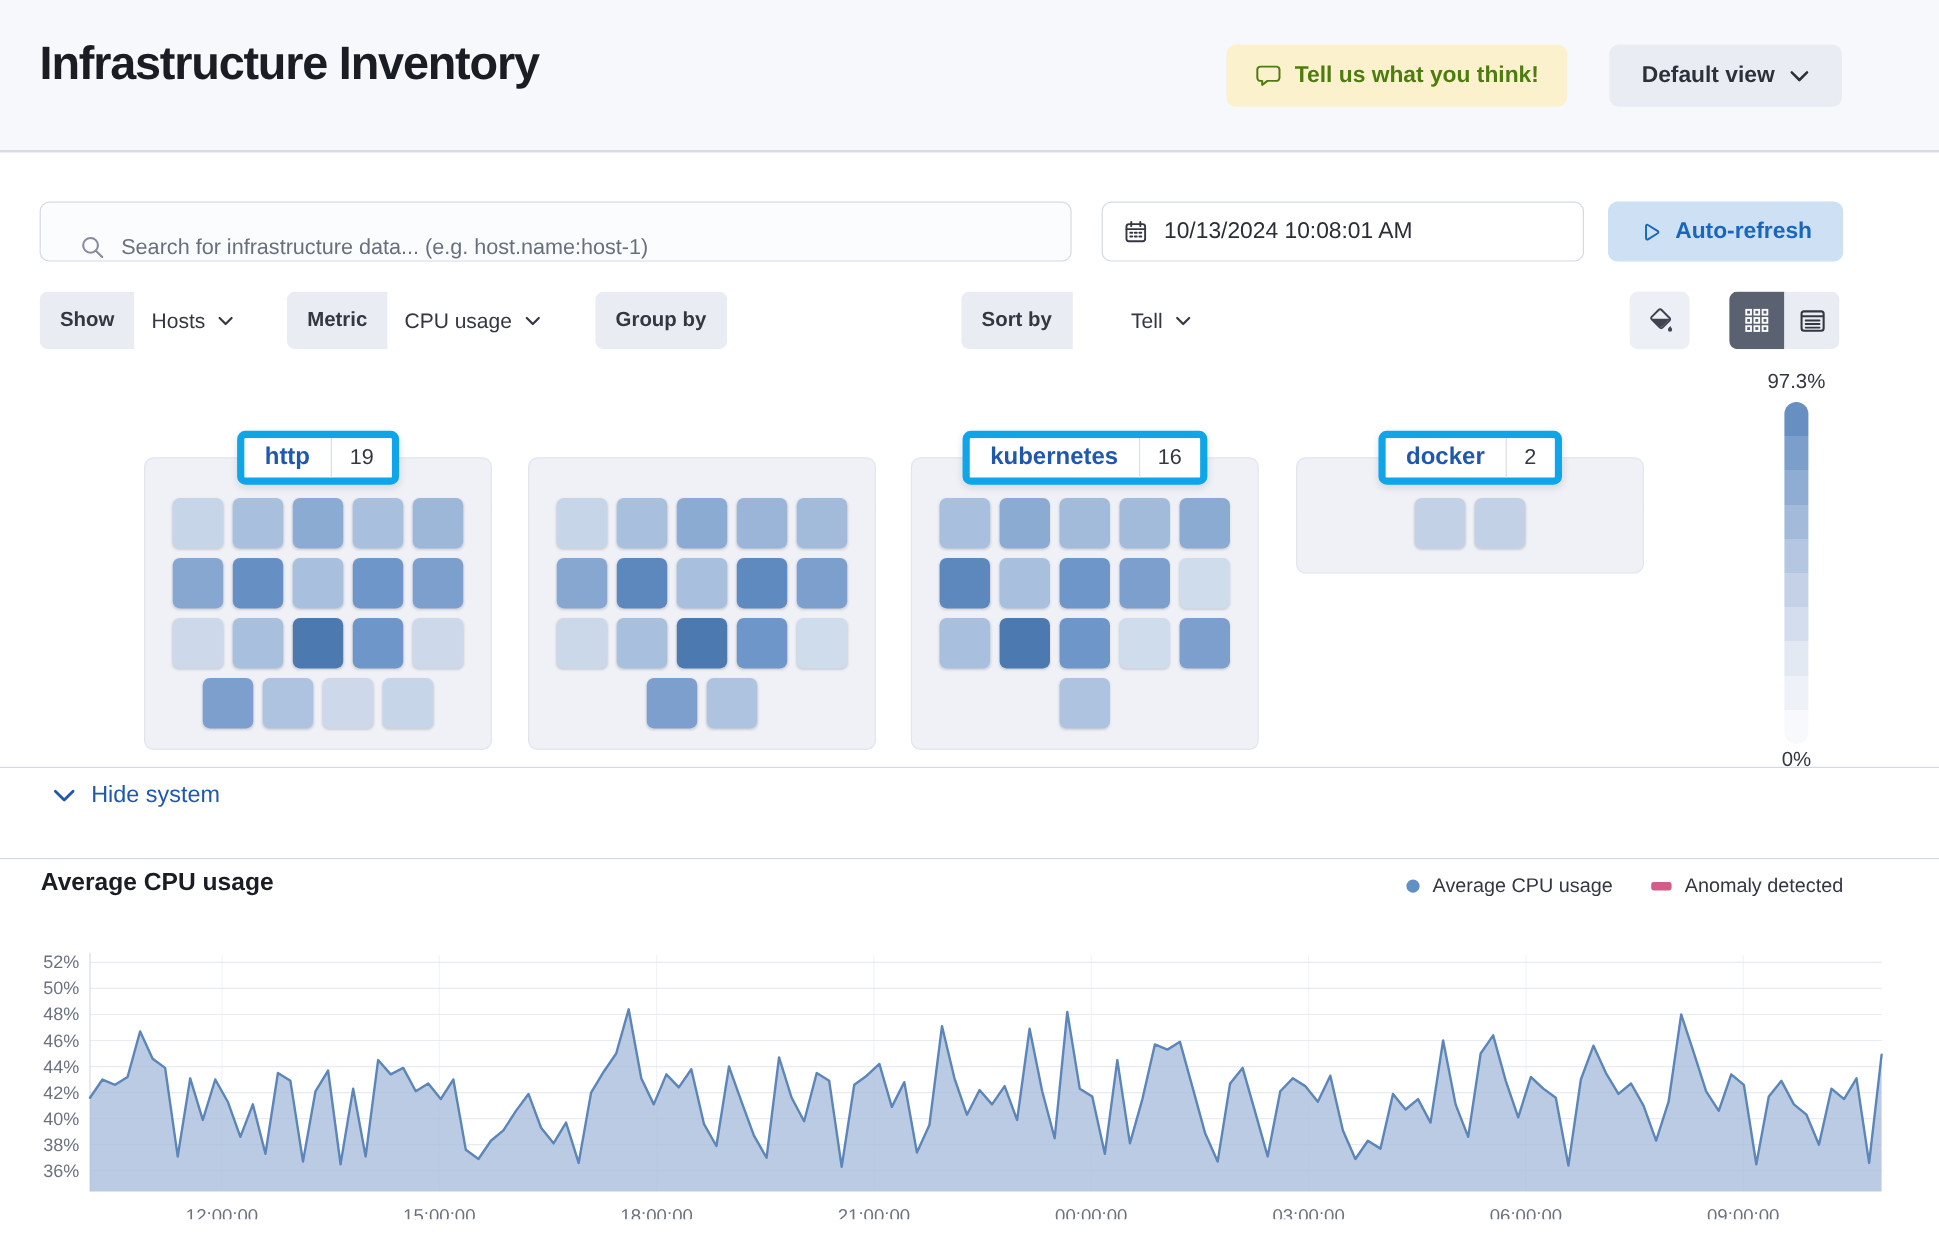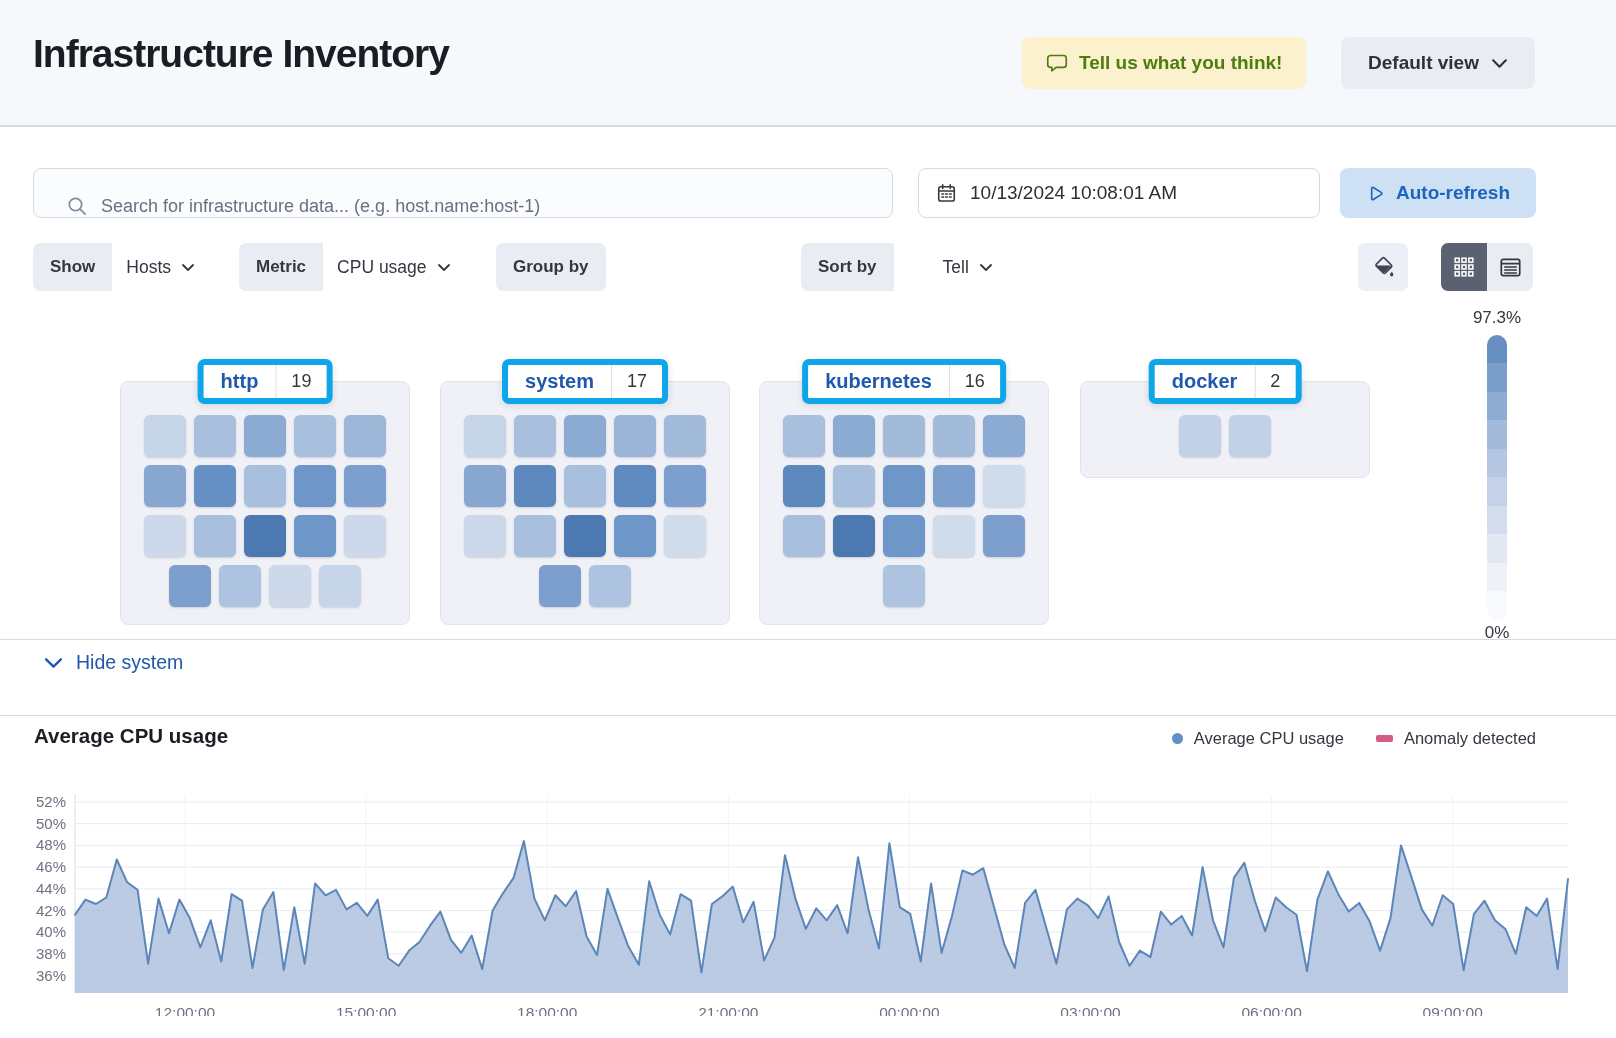--- a/index.html
+++ b/index.html
@@ -237,25 +237,20 @@
           </div>
           <div class="nrow">
             <div class="node" style="background: rgb(125, 159, 205);"></div>
             <div class="node" style="background: rgb(173, 195, 224);"></div>
             <div class="node" style="background: rgb(205, 217, 235);"></div>
             <div class="node" style="background: rgb(199, 213, 232);"></div>
           </div>
         </div>
       </div>
       <div class="group-card" style="left: 440px; height: 244px;">
-        <div class="badge">
-          <span class="gname">system</span>
-          <span class="gsep"></span>
-          <span class="gcount">17</span>
-        </div>
         <div class="nodes">
           <div class="nrow">
             <div class="node" style="background: rgb(199, 213, 232);"></div>
             <div class="node" style="background: rgb(168, 191, 221);"></div>
             <div class="node" style="background: rgb(140, 171, 210);"></div>
             <div class="node" style="background: rgb(155, 181, 216);"></div>
             <div class="node" style="background: rgb(163, 187, 218);"></div>
           </div>
           <div class="nrow">
             <div class="node" style="background: rgb(135, 167, 208);"></div>

